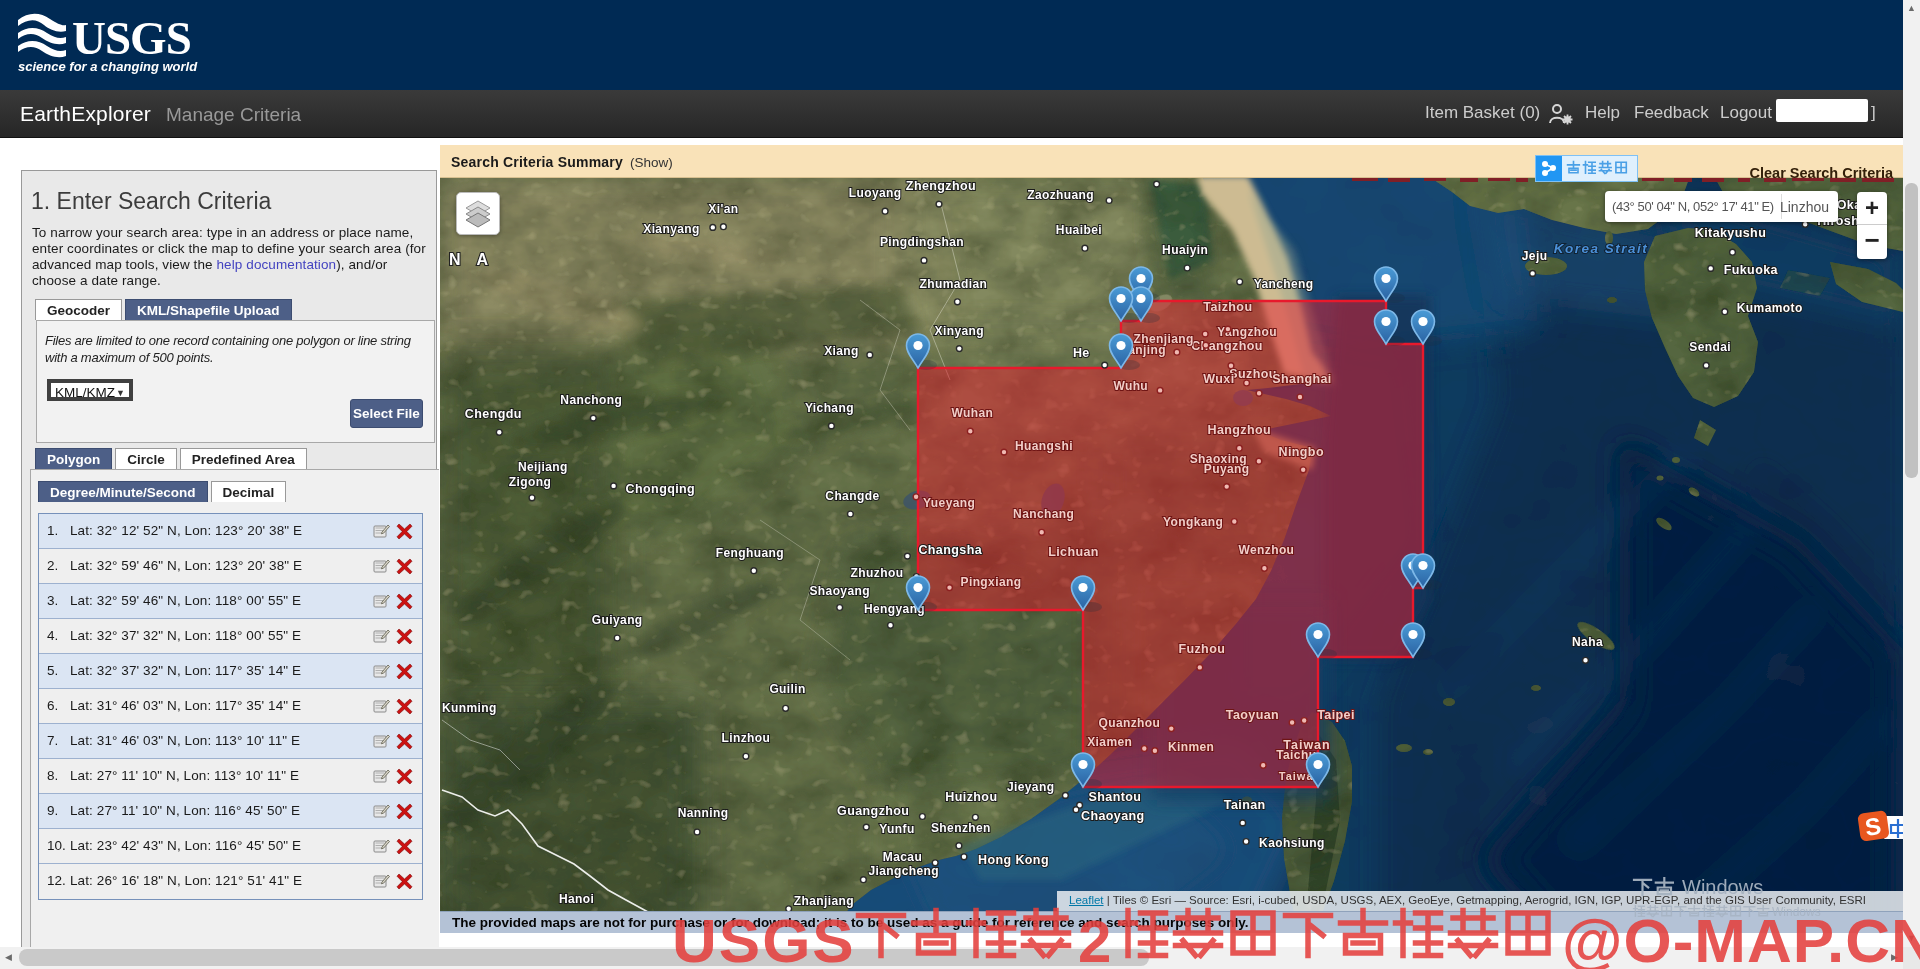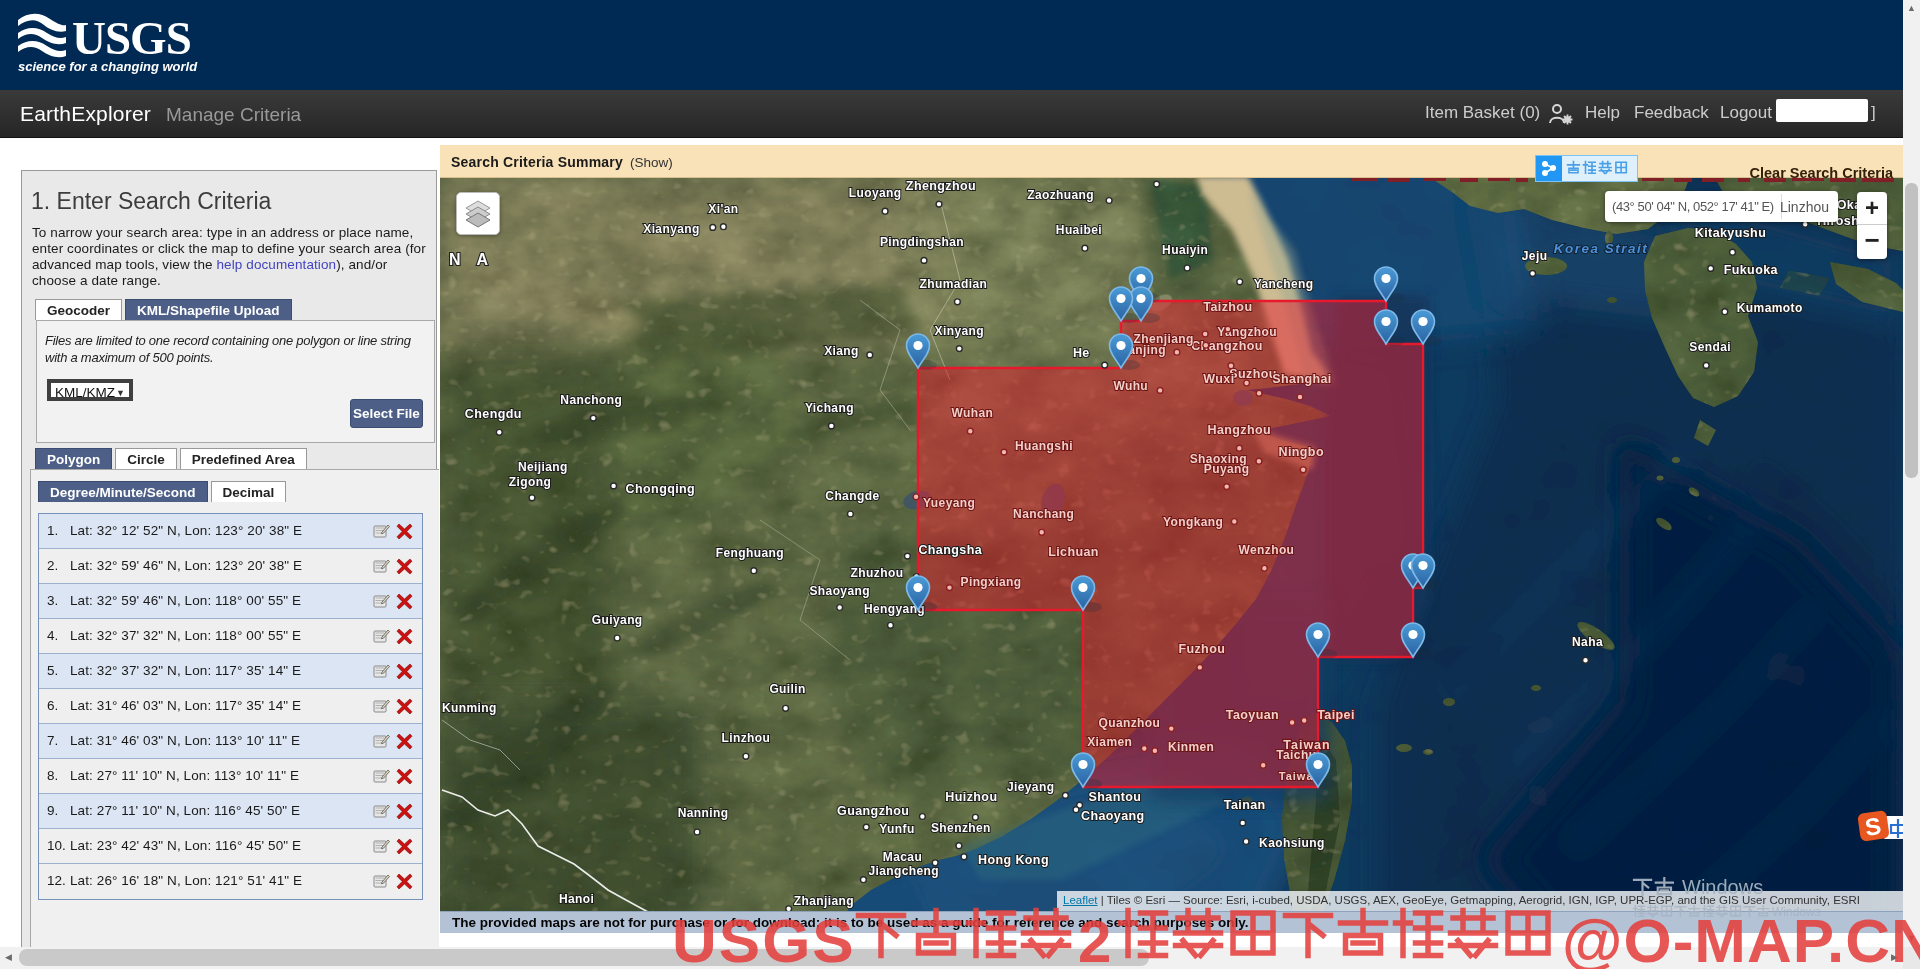--- a/index.html
+++ b/index.html
@@ -44,21 +44,21 @@
 .cx { position:absolute; right:9px; top:9px; }
 #sumbar { position:absolute; left:440px; top:145px; width:1463px; height:33px; background:#f9e2b8; border-bottom:1px solid #d8c090; }
 #sumbar .t1 { position:absolute; left:11px; top:9px; font-size:14px; letter-spacing:-0.2px; font-weight:bold; color:#1a1a1a; letter-spacing:.2px }
 #sumbar .t2 { position:absolute; left:190px; top:10px; font-size:13.5px; color:#333; }
 #sumbar .t3 { position:absolute; right:10px; top:20px; font-size:14.5px; font-weight:bold; color:#33200a; }
 #dragbtn { position:absolute; left:1535px; top:155px; width:103px; height:27px; background:#dff0fd; border:1px solid #7ec1f5; }
 #dragbtn .ic { position:absolute; left:0; top:0; width:26px; height:25px; background:#2196f3; }
 #mapwrap { position:absolute; left:440px; top:178px; width:1463px; height:755px; }
 #mapbar { position:absolute; left:440px; top:911px; width:1463px; height:22px; background:#b4c2d6; border-top:1px solid #8fa2bb; }
 #mapbar span { position:absolute; left:12px; top:3px; font-size:13.5px; font-weight:bold; color:#050505; }
-#attrib { position:absolute; left:1057px; top:891px; width:846px; height:20px; background:rgba(235,238,242,0.85); font-size:11.5px; color:#333; padding:3px 4px 0 6px; white-space:nowrap; overflow:hidden }
+#attrib { position:absolute; left:1057px; top:891px; width:846px; height:20px; background:rgba(235,238,242,0.85); font-size:11.5px; color:#333; padding:3px 4px 0 12px; white-space:nowrap; overflow:hidden }
 #attrib a { color:#0078a8; text-decoration:underline; }
 #layersbtn { position:absolute; left:456px; top:192px; width:44px; height:43px; background:#fff; border:1px solid #bbb; border-radius:5px; box-shadow:0 1px 4px rgba(0,0,0,.4); }
 #coordbox { position:absolute; left:1605px; top:191px; width:233px; height:31px; background:#fff; border-radius:4px; box-shadow:0 1px 4px rgba(0,0,0,.45); font-size:13.5px; color:#555; }
 #coordbox .c1 { position:absolute; left:7px; top:8px; font-size:13px; letter-spacing:-0.4px}
 #coordbox .c2 { position:absolute; right:9px; top:8px; font-size:14px }
 #coordbox .dv { position:absolute; left:176px; top:3px; width:1px; height:25px; background:#ddd; }
 #zoomctl { position:absolute; left:1857px; top:192px; width:30px; height:67px; background:#fff; border-radius:4px; box-shadow:0 1px 4px rgba(0,0,0,.45); }
 #zoomctl .zp { position:absolute; left:0; top:0; width:30px; height:33px; border-bottom:1px solid #ccc; font-size:24px; font-weight:bold; color:#222; text-align:center; line-height:32px; }
 #zoomctl .zm { position:absolute; left:0; top:34px; width:30px; height:33px; font-size:26px; font-weight:bold; color:#222; text-align:center; line-height:28px; }
 #vscroll { position:absolute; left:1903px; top:0; width:17px; height:947px; background:#f1f1f1; }

